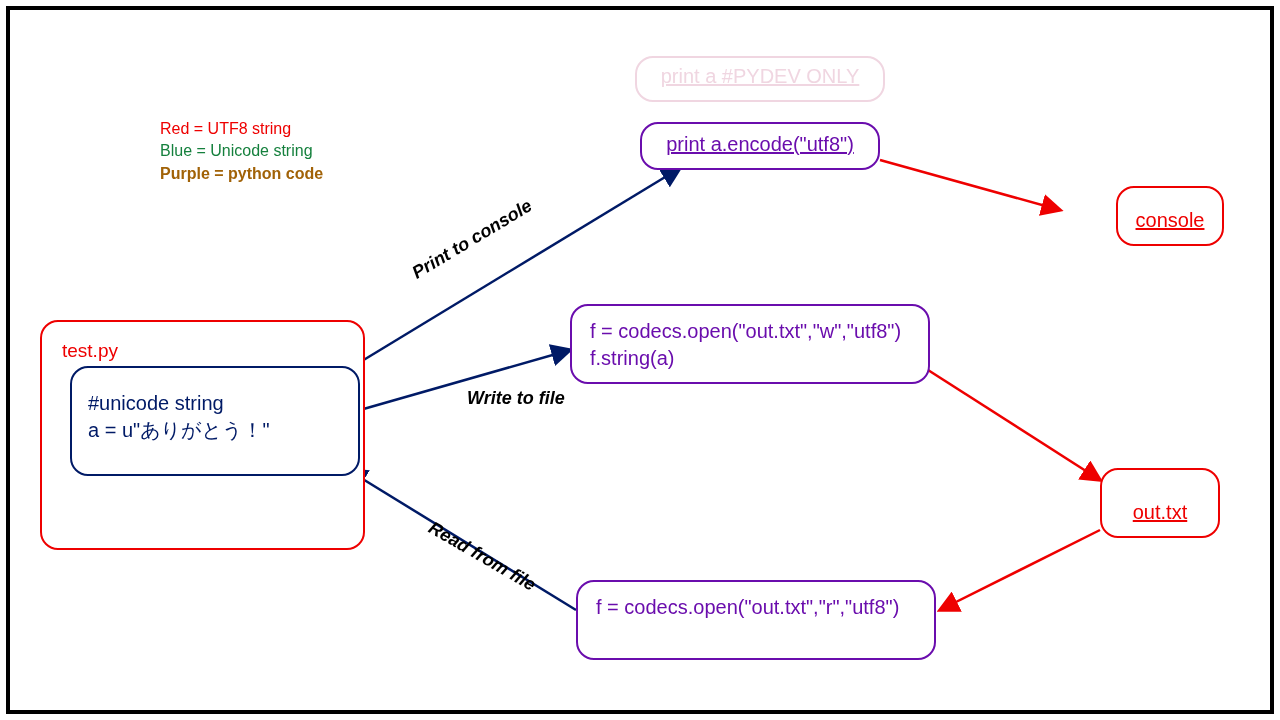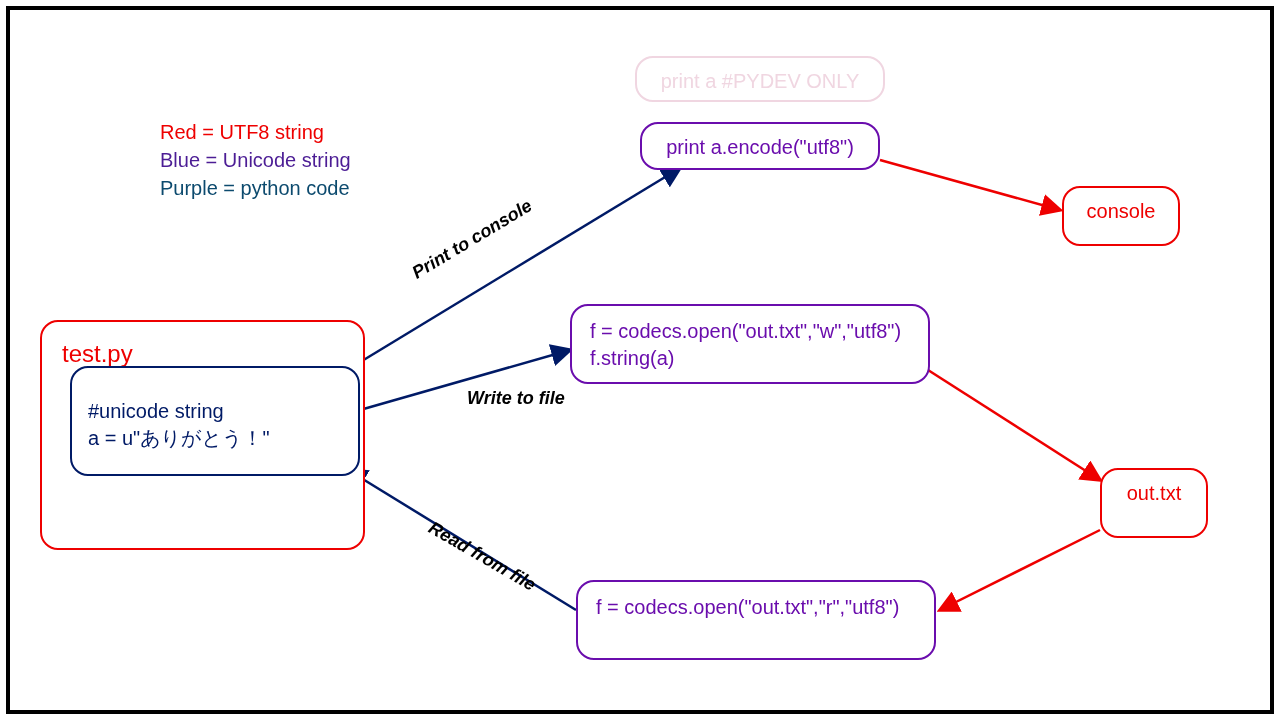--- a/index.html
+++ b/index.html
@@ -28,41 +28,41 @@
     line-height: 1.35;
     background: #fff;
   }
   .red-border   { border: 2.5px solid #ee0000; color: #ee0000; }
   .blue-border  { border: 2.5px solid #001a66; color: #001a66; }
   .purple-border{ border: 2.5px solid #6a0dad; color: #6a0dad; }
   .faint-border { border: 2.5px solid #f0d6e1; color: #f0d6e1; }
   .legend {
     position: absolute;
     left: 150px; top: 108px;
-    font-size: 20px;
+    font-size: 16px;
     line-height: 1.4;
   }
   .legend .r { color: #ee0000; }
-  .legend .b { color: #4c1d95; }
-  .legend .p { color: #0c4a6e; }
+  .legend .b { color: #15803d; }
+  .legend .p { color: #a16207; font-weight: bold; }
   .edge-label {
     position: absolute;
     font-size: 18px;
     font-weight: bold;
     font-style: italic;
     color: #000;
     white-space: nowrap;
     transform-origin: left center;
   }
   .file-title {
     color: #ee0000;
-    font-size: 24px;
+    font-size: 19px;
     margin-bottom: 10px;
   }
-  .centered { display:flex; align-items:flex-start; justify-content:center; }
+  .centered { display:flex; align-items:flex-end; justify-content:center;text-decoration:underline; }
 </style>
 </head>
 <body>
 
 <div class="frame">
 
   <svg width="1260" height="700">
     <defs>
       <marker id="ah-blue" viewBox="0 0 12 12" refX="10" refY="6" markerWidth="9" markerHeight="9" orient="auto-start-reverse">
         <path d="M0,0 L12,6 L0,12 z" fill="#001a66"></path>
@@ -88,43 +88,43 @@
   <div class="legend">
     <div class="r">Red = UTF8 string</div>
     <div class="b">Blue = Unicode string</div>
     <div class="p">Purple = python code</div>
   </div>
 
   <div class="box red-border" style="left:30px; top:310px; width:325px; height:230px; padding:16px 20px;">
     <div class="file-title">test.py</div>
   </div>
 
-  <div class="box blue-border" style="left:60px; top:356px; width:290px; height:110px; padding:30px 16px;">
+  <div class="box blue-border" style="left:60px; top:356px; width:290px; height:110px; padding:22px 16px;">
     <div>#unicode string</div>
     <div>a = u"ありがとう！"</div>
   </div>
 
   <div class="box faint-border centered" style="left:625px; top:46px; width:250px; height:46px;">
     <span>print a #PYDEV ONLY</span>
   </div>
 
   <div class="box purple-border centered" style="left:630px; top:112px; width:240px; height:48px;">
     <span>print a.encode("utf8")</span>
   </div>
 
-  <div class="box red-border centered" style="left:1052px; top:176px; width:118px; height:60px;">
+  <div class="box red-border centered" style="left:1106px; top:176px; width:108px; height:60px;">
     <span>console</span>
   </div>
 
   <div class="box purple-border" style="left:560px; top:294px; width:360px; height:80px; padding:12px 18px;">
     <div>f = codecs.open("out.txt","w","utf8")</div>
     <div>f.string(a)</div>
   </div>
 
-  <div class="box red-border centered" style="left:1090px; top:458px; width:108px; height:70px;">
+  <div class="box red-border centered" style="left:1090px; top:458px; width:120px; height:70px;">
     <span>out.txt</span>
   </div>
 
   <div class="box purple-border" style="left:566px; top:570px; width:360px; height:80px; padding:12px 18px;">
     <div>f = codecs.open("out.txt","r","utf8")</div>
   </div>
 
   <div class="edge-label" style="left:404px; top:254px; transform:rotate(-31deg);">Print to console</div>
   <div class="edge-label" style="left:410px; top:378px;margin-left:47px;">Write to file</div>
   <div class="edge-label" style="left:420px; top:506px; transform:rotate(30deg);">Read from file</div>

